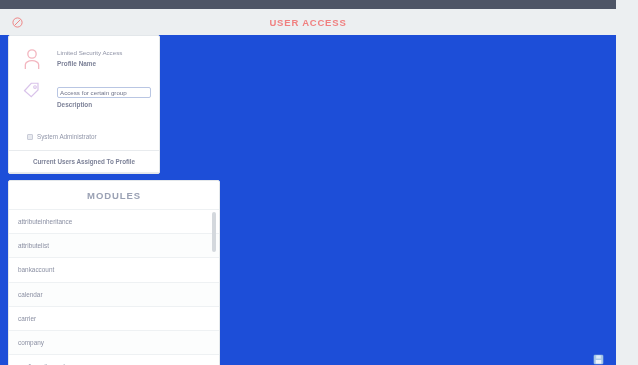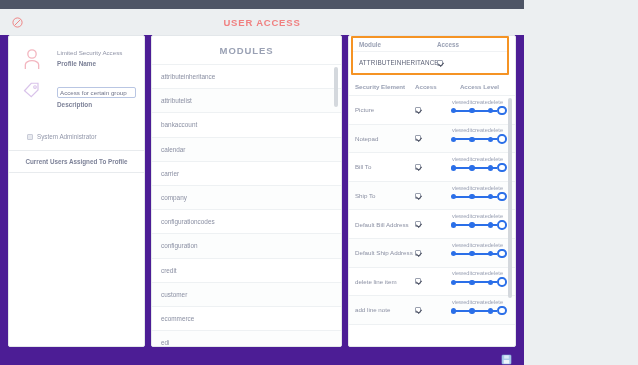--- a/index.html
+++ b/index.html
@@ -2,38 +2,38 @@
 <html><head>
 <meta charset="utf-8">
 <style>
   * { box-sizing: border-box; margin: 0; padding: 0; }
   html, body {
     width: 638px; height: 365px;
     font-family: "Liberation Sans", sans-serif;
     background: #eceff1;
     overflow: hidden;
   }
-  #app { position: relative; width: 524px; height: 365px; background: #4c1d95; }
+  #app { position: relative; width: 616px; height: 365px; background: #1d4ed8; }
 
   
   .os-bar { height: 9px; background: #4e5566; }
   .title-bar {
     height: 26px; background: #eceff1;
     display: flex; align-items: center; position: relative;
   }
   .block-icon { width: 34px; display: flex; justify-content: center; align-items: center; }
   .block-icon svg { display: block; }
   .app-title {
     position: absolute; left: 0; right: 0; text-align: center;
     font-size: 9.5px; letter-spacing: .8px; color: #f08080; font-weight: 600;
   }
 
   
   .body-row {
-    display: flex; gap: 6px; padding: 0 8px 0 8px; height: 312px;
+    display: flex; gap: 6px; padding: 0 8px 0 8px; height: 312px; flex-direction: column;
   }
   .panel { background: #fff; border: 1px solid #e3e7ea; border-radius: 2px; position: relative; }
   .panel-head {
     text-align: center; font-size: 9.5px; letter-spacing: .9px;
     color: #9aa1b4; padding: 9px 0 8px; font-weight: 600;
   }
 
   
   .left-panel { width: 152px; display: flex; flex-direction: column; }
   .profile-block { padding: 10px 8px 0 8px; }

